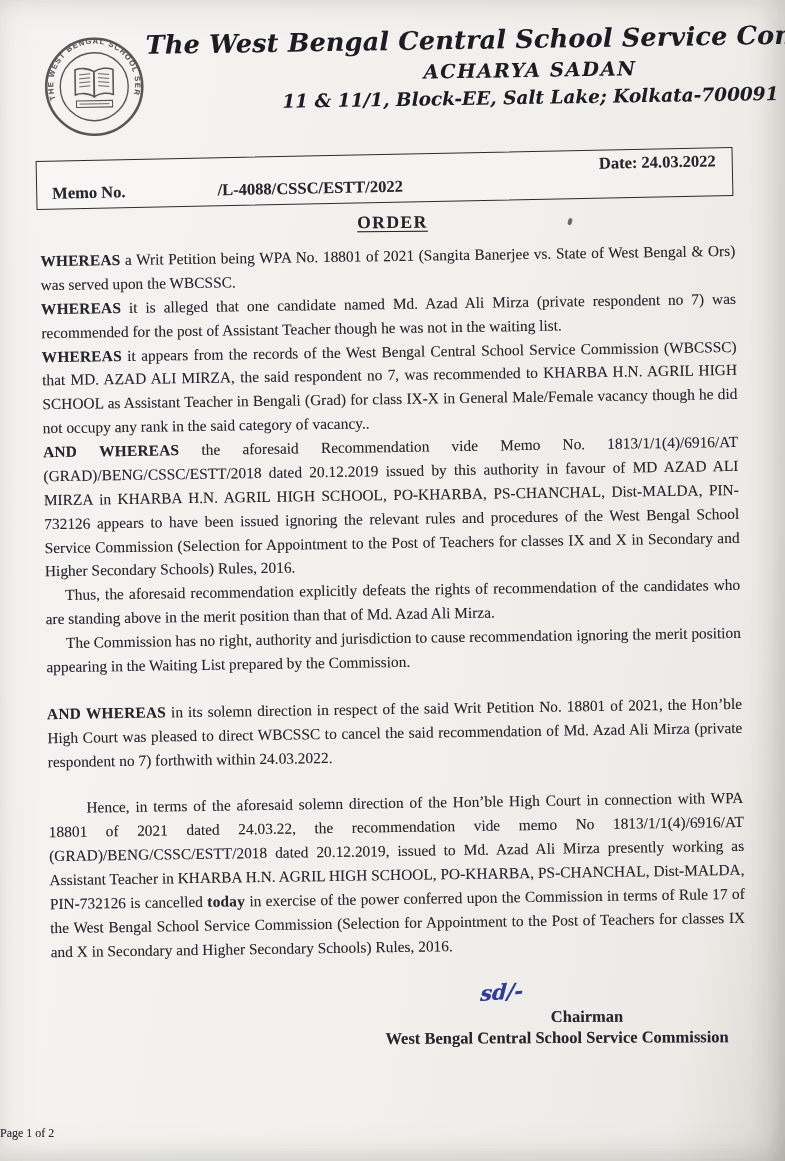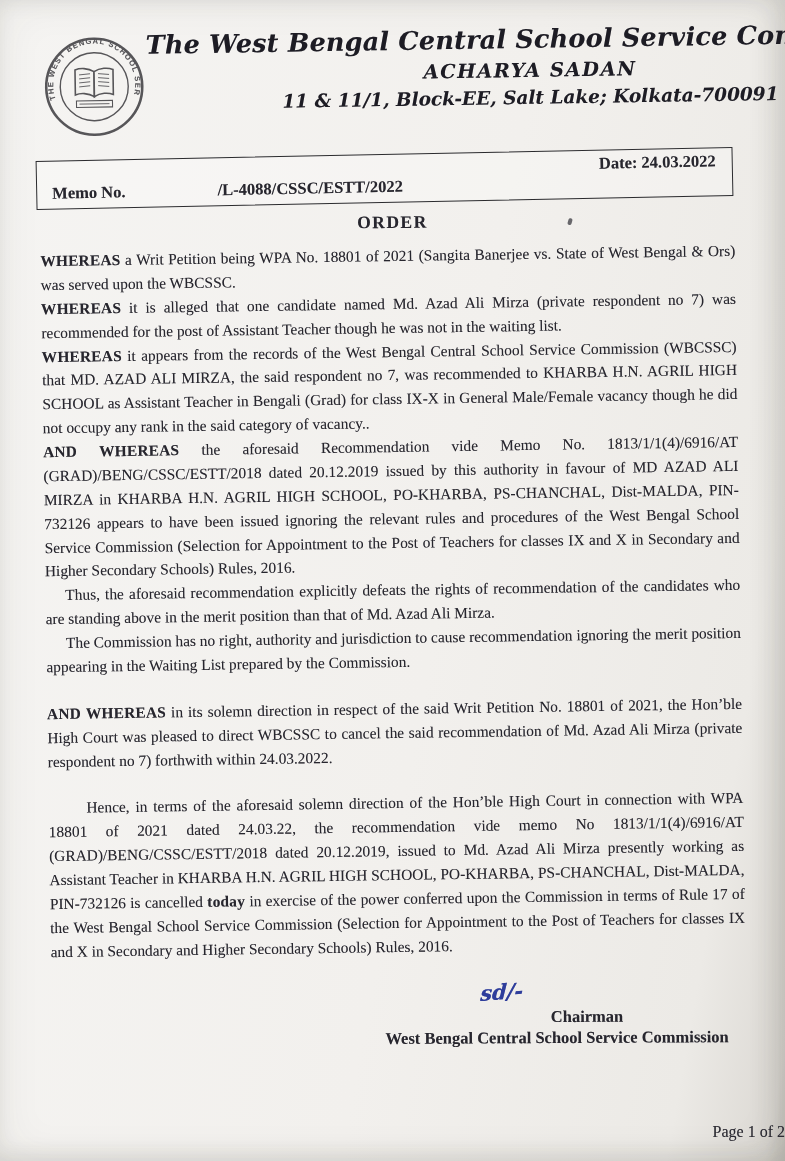--- a/index.html
+++ b/index.html
@@ -54,21 +54,21 @@
   
   .order-heading{
     margin:9px 0 4px;
     text-align:center;
     font-size:17.5px;
     font-weight:bold;
     letter-spacing:1.5px;
     transform:rotate(-0.6deg);
     position:relative;
   }
-  .order-heading .u{text-underline-offset:3px;}
+  .order-heading .u{text-decoration:underline;text-underline-offset:3px;}
   .scan-artifact{
     position:absolute;left:568px;top:8px;
     width:4px;height:7px;background:#3a3a40;border-radius:2px;
     transform:rotate(18deg);opacity:.75;
   }
 
   
   .doc-body{
     padding:7px 50px 0 40px;
     font-size:15.4px;
@@ -97,22 +97,22 @@
     text-shadow:0 0 .6px rgba(46,61,155,.6);
     transform:rotate(-4deg) skewX(-8deg);
     margin-right:110px;
   }
   .sig-title{font-weight:bold;font-size:16.5px;margin-top:3px;padding-left:60px;}
   .sig-org{font-weight:bold;font-size:16.5px;margin-top:1px;}
 
   
   .page-footer{
     position:absolute;bottom:20px;left:0;
-    width:100%;text-align:right;
-    font-size:16px;color:#2b2a32;
+    width:100%;text-align:left;
+    font-size:12px;color:#2b2a32;
   }
 </style>
 </head>
 <body>
 
 <div class="page">
 
   <header class="letterhead">
     <div class="seal">
       <svg viewBox="0 0 104 104" width="104" height="104">

